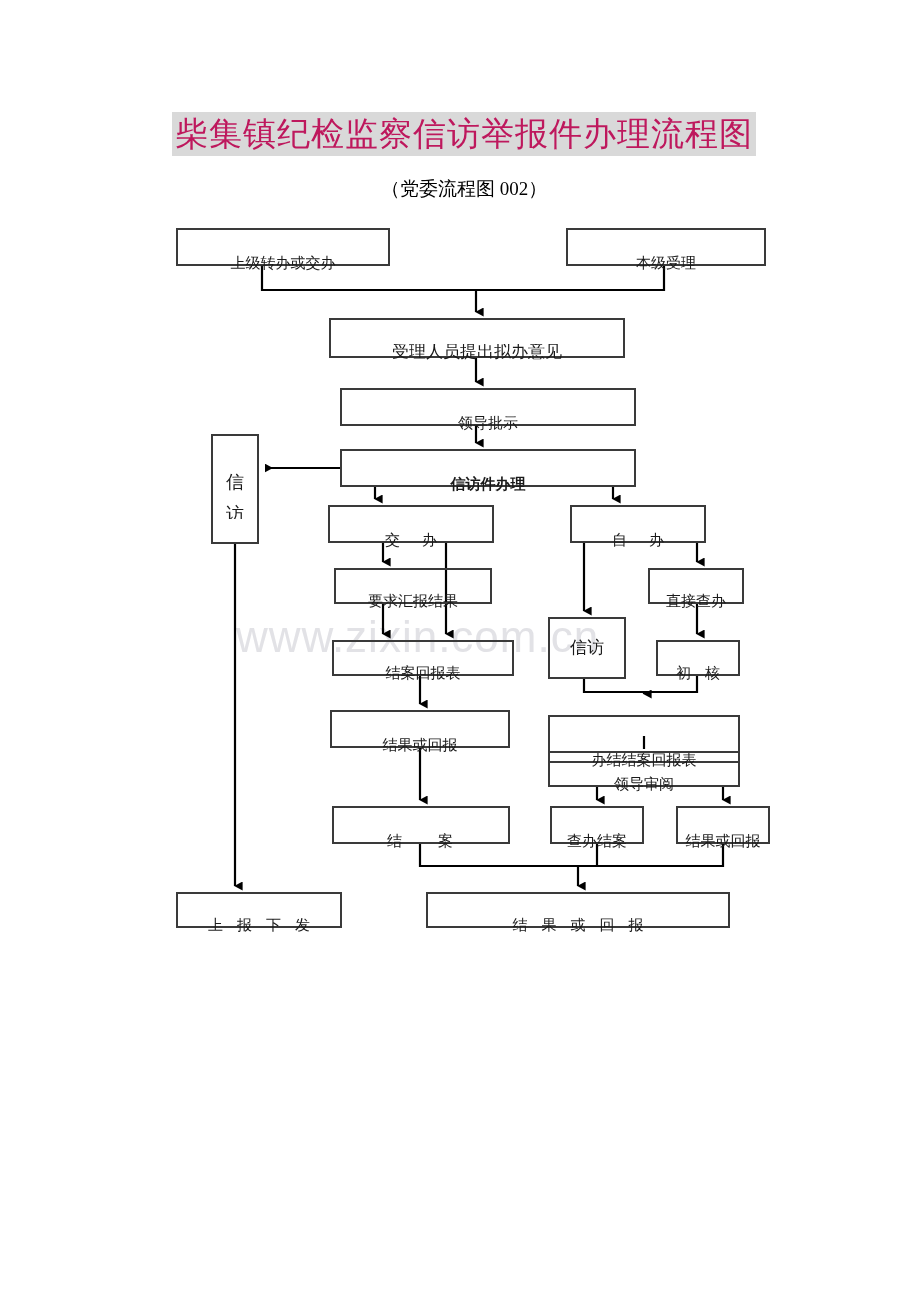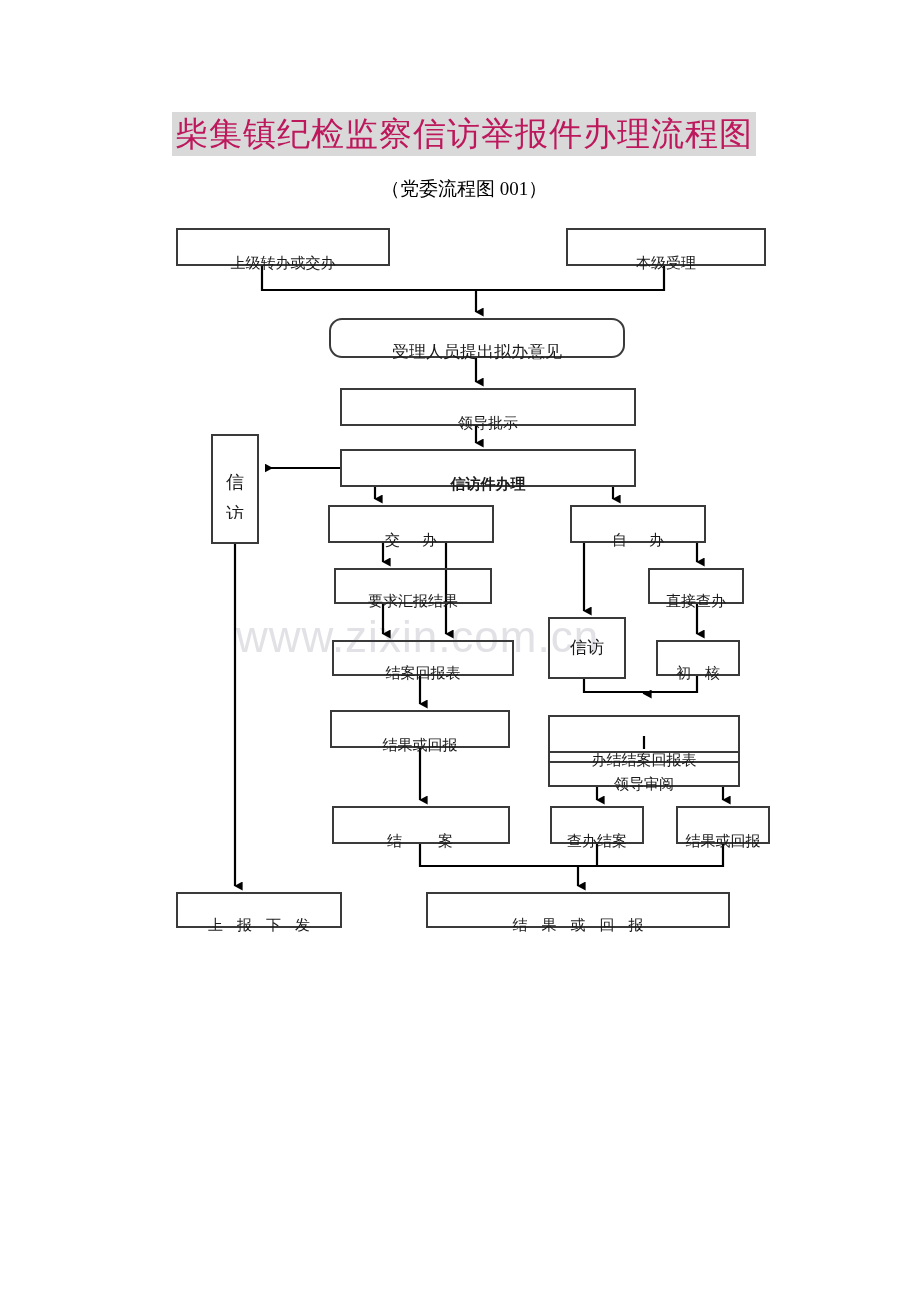--- a/index.html
+++ b/index.html
@@ -117,21 +117,21 @@
     line-height: 22px;
     letter-spacing: 30px;
     white-space: nowrap;
   }
 </style>
 </head>
 <body>
 
 <div id="doc-title">柴集镇纪检监察信访举报件办理流程图</div>
 
-<div id="doc-subtitle">（党委流程图 001）</div>
+<div id="doc-subtitle">（党委流程图 002）</div>
 
 <div id="watermark">www.zixin.com.cn</div>
 
 <svg id="flow" viewBox="0 0 920 1302" xmlns="http://www.w3.org/2000/svg">
   <defs>
     <marker id="ah" markerWidth="9" markerHeight="9" refX="4.5" refY="7.6" orient="auto" markerUnits="userSpaceOnUse">
       <polygon points="0,0 9,0 4.5,8.4" fill="#000"></polygon>
     </marker>
     <marker id="ahl" markerWidth="9" markerHeight="9" refX="7.6" refY="4.5" orient="auto" markerUnits="userSpaceOnUse">
       <polygon points="9,0 9,9 0.6,4.5" fill="#000"></polygon>
@@ -188,21 +188,21 @@
 </svg>
 
 <div class="node clipped" style="left:176px; top:228px; width:214px; height:38px;">
   <span class="cap">上级转办或交办</span>
 </div>
 
 <div class="node clipped" style="left:566px; top:228px; width:200px; height:38px;">
   <span class="cap">本级受理</span>
 </div>
 
-<div class="node clipped" style="left:329px; top:318px; width:296px; height:40px;border-radius:13px;">
+<div class="node clipped" style="left:329px; top:318px; width:296px; height:40px;">
   <span class="cap" style="bottom:-4px; font-size:17px;">受理人员提出拟办意见</span>
 </div>
 
 <div class="node clipped" style="left:340px; top:388px; width:296px; height:38px;">
   <span class="cap">领导批示</span>
 </div>
 
 <div class="node clipped" style="left:340px; top:449px; width:296px; height:38px;font-weight:bold;">
   <span class="cap">信访件办理</span>
 </div>

